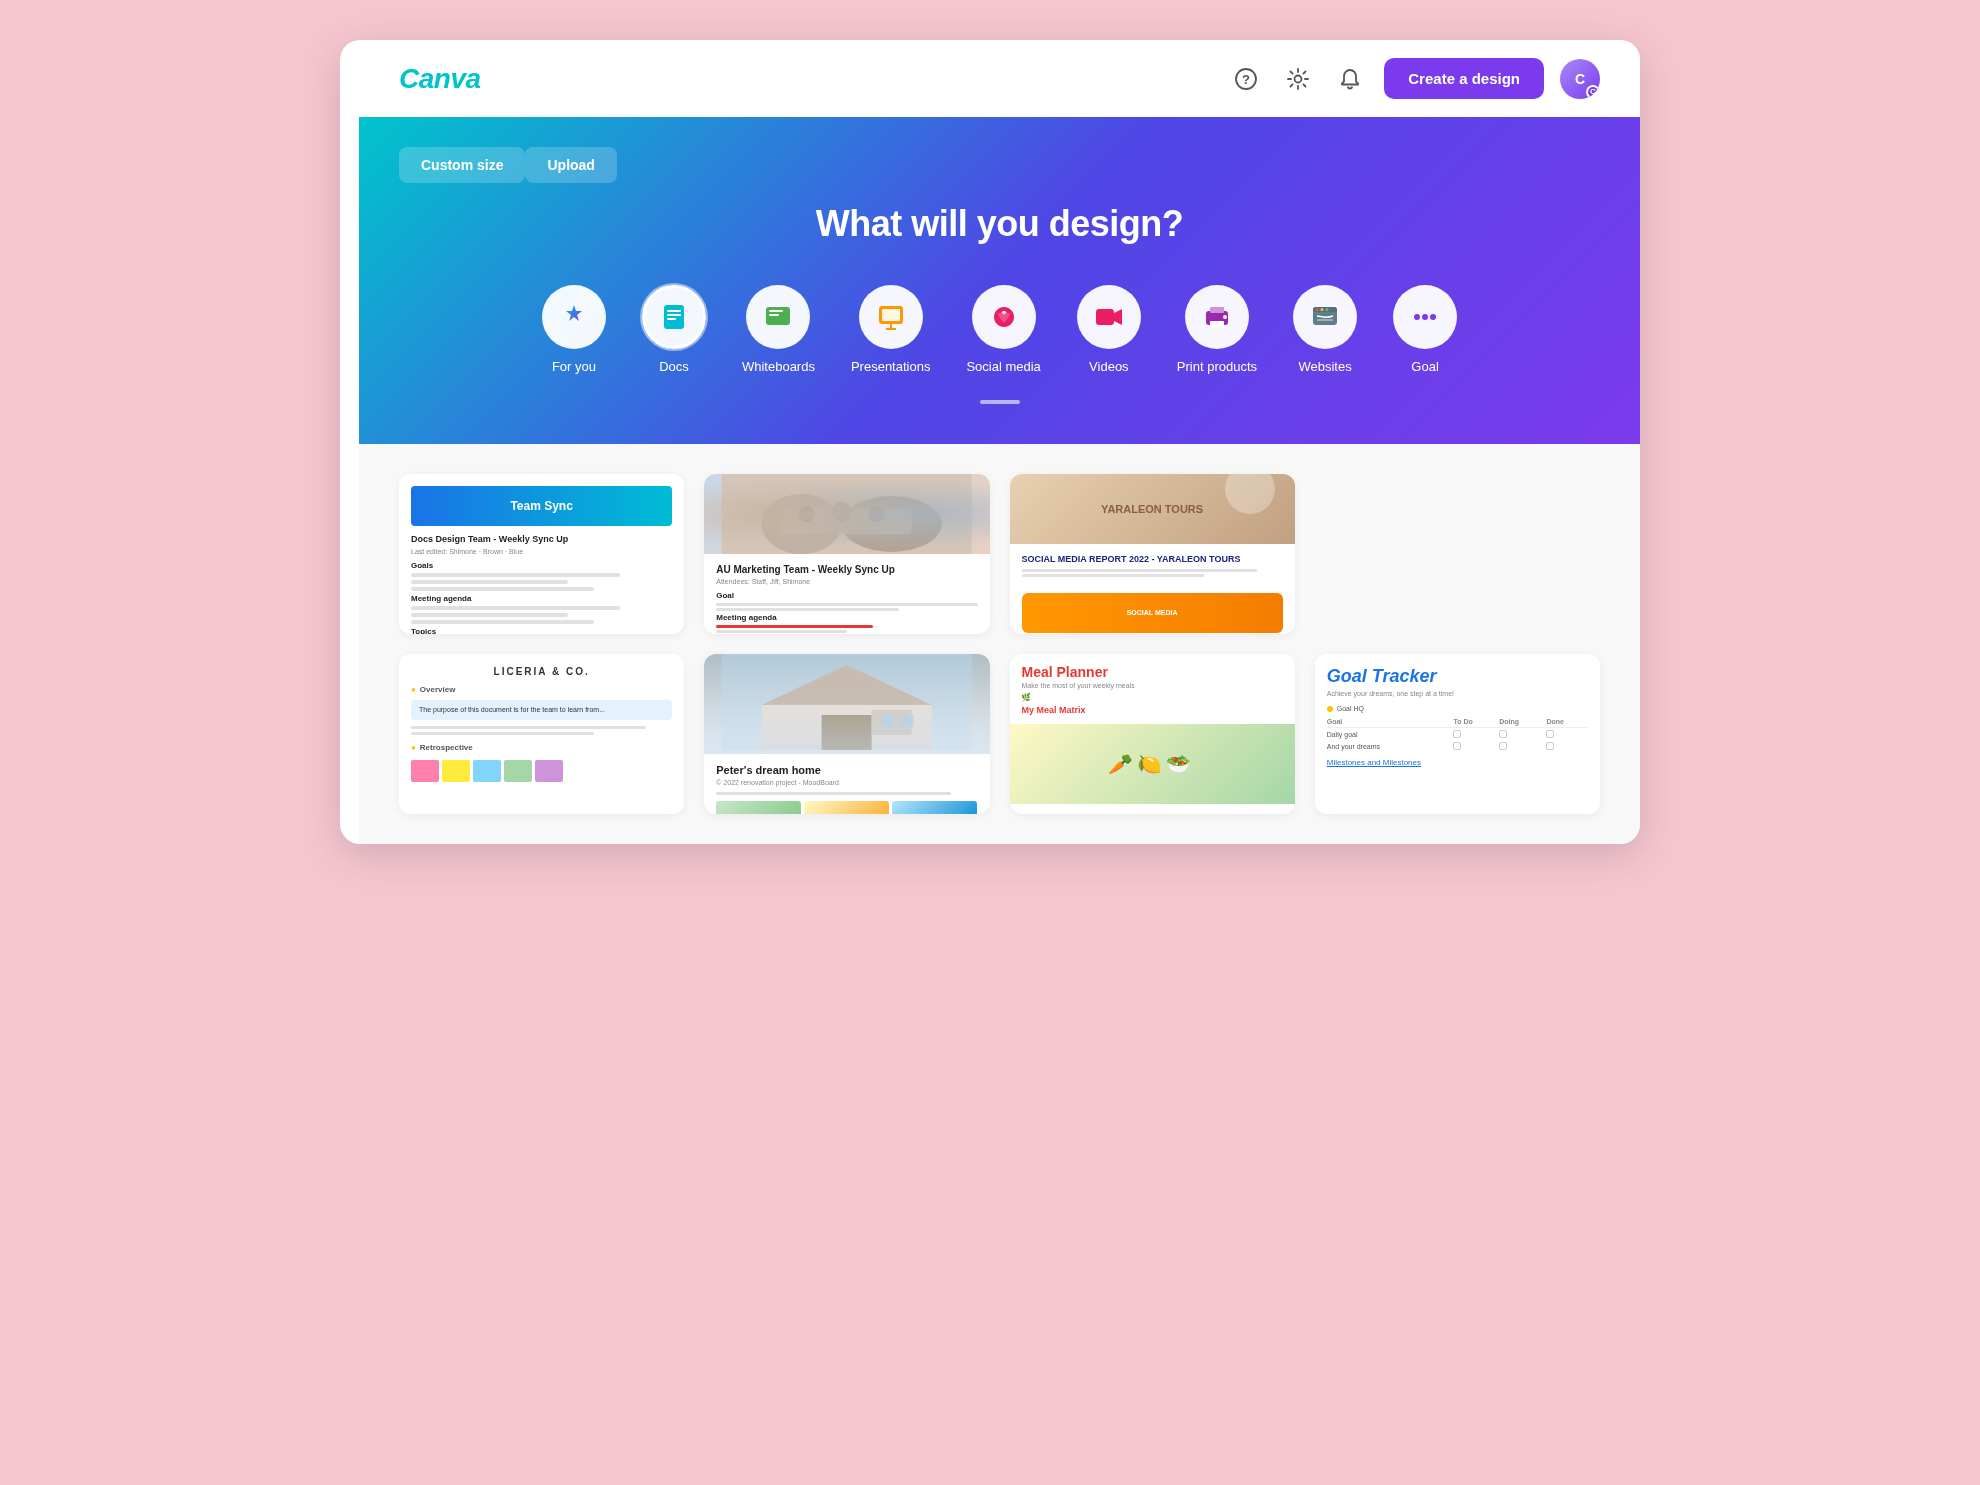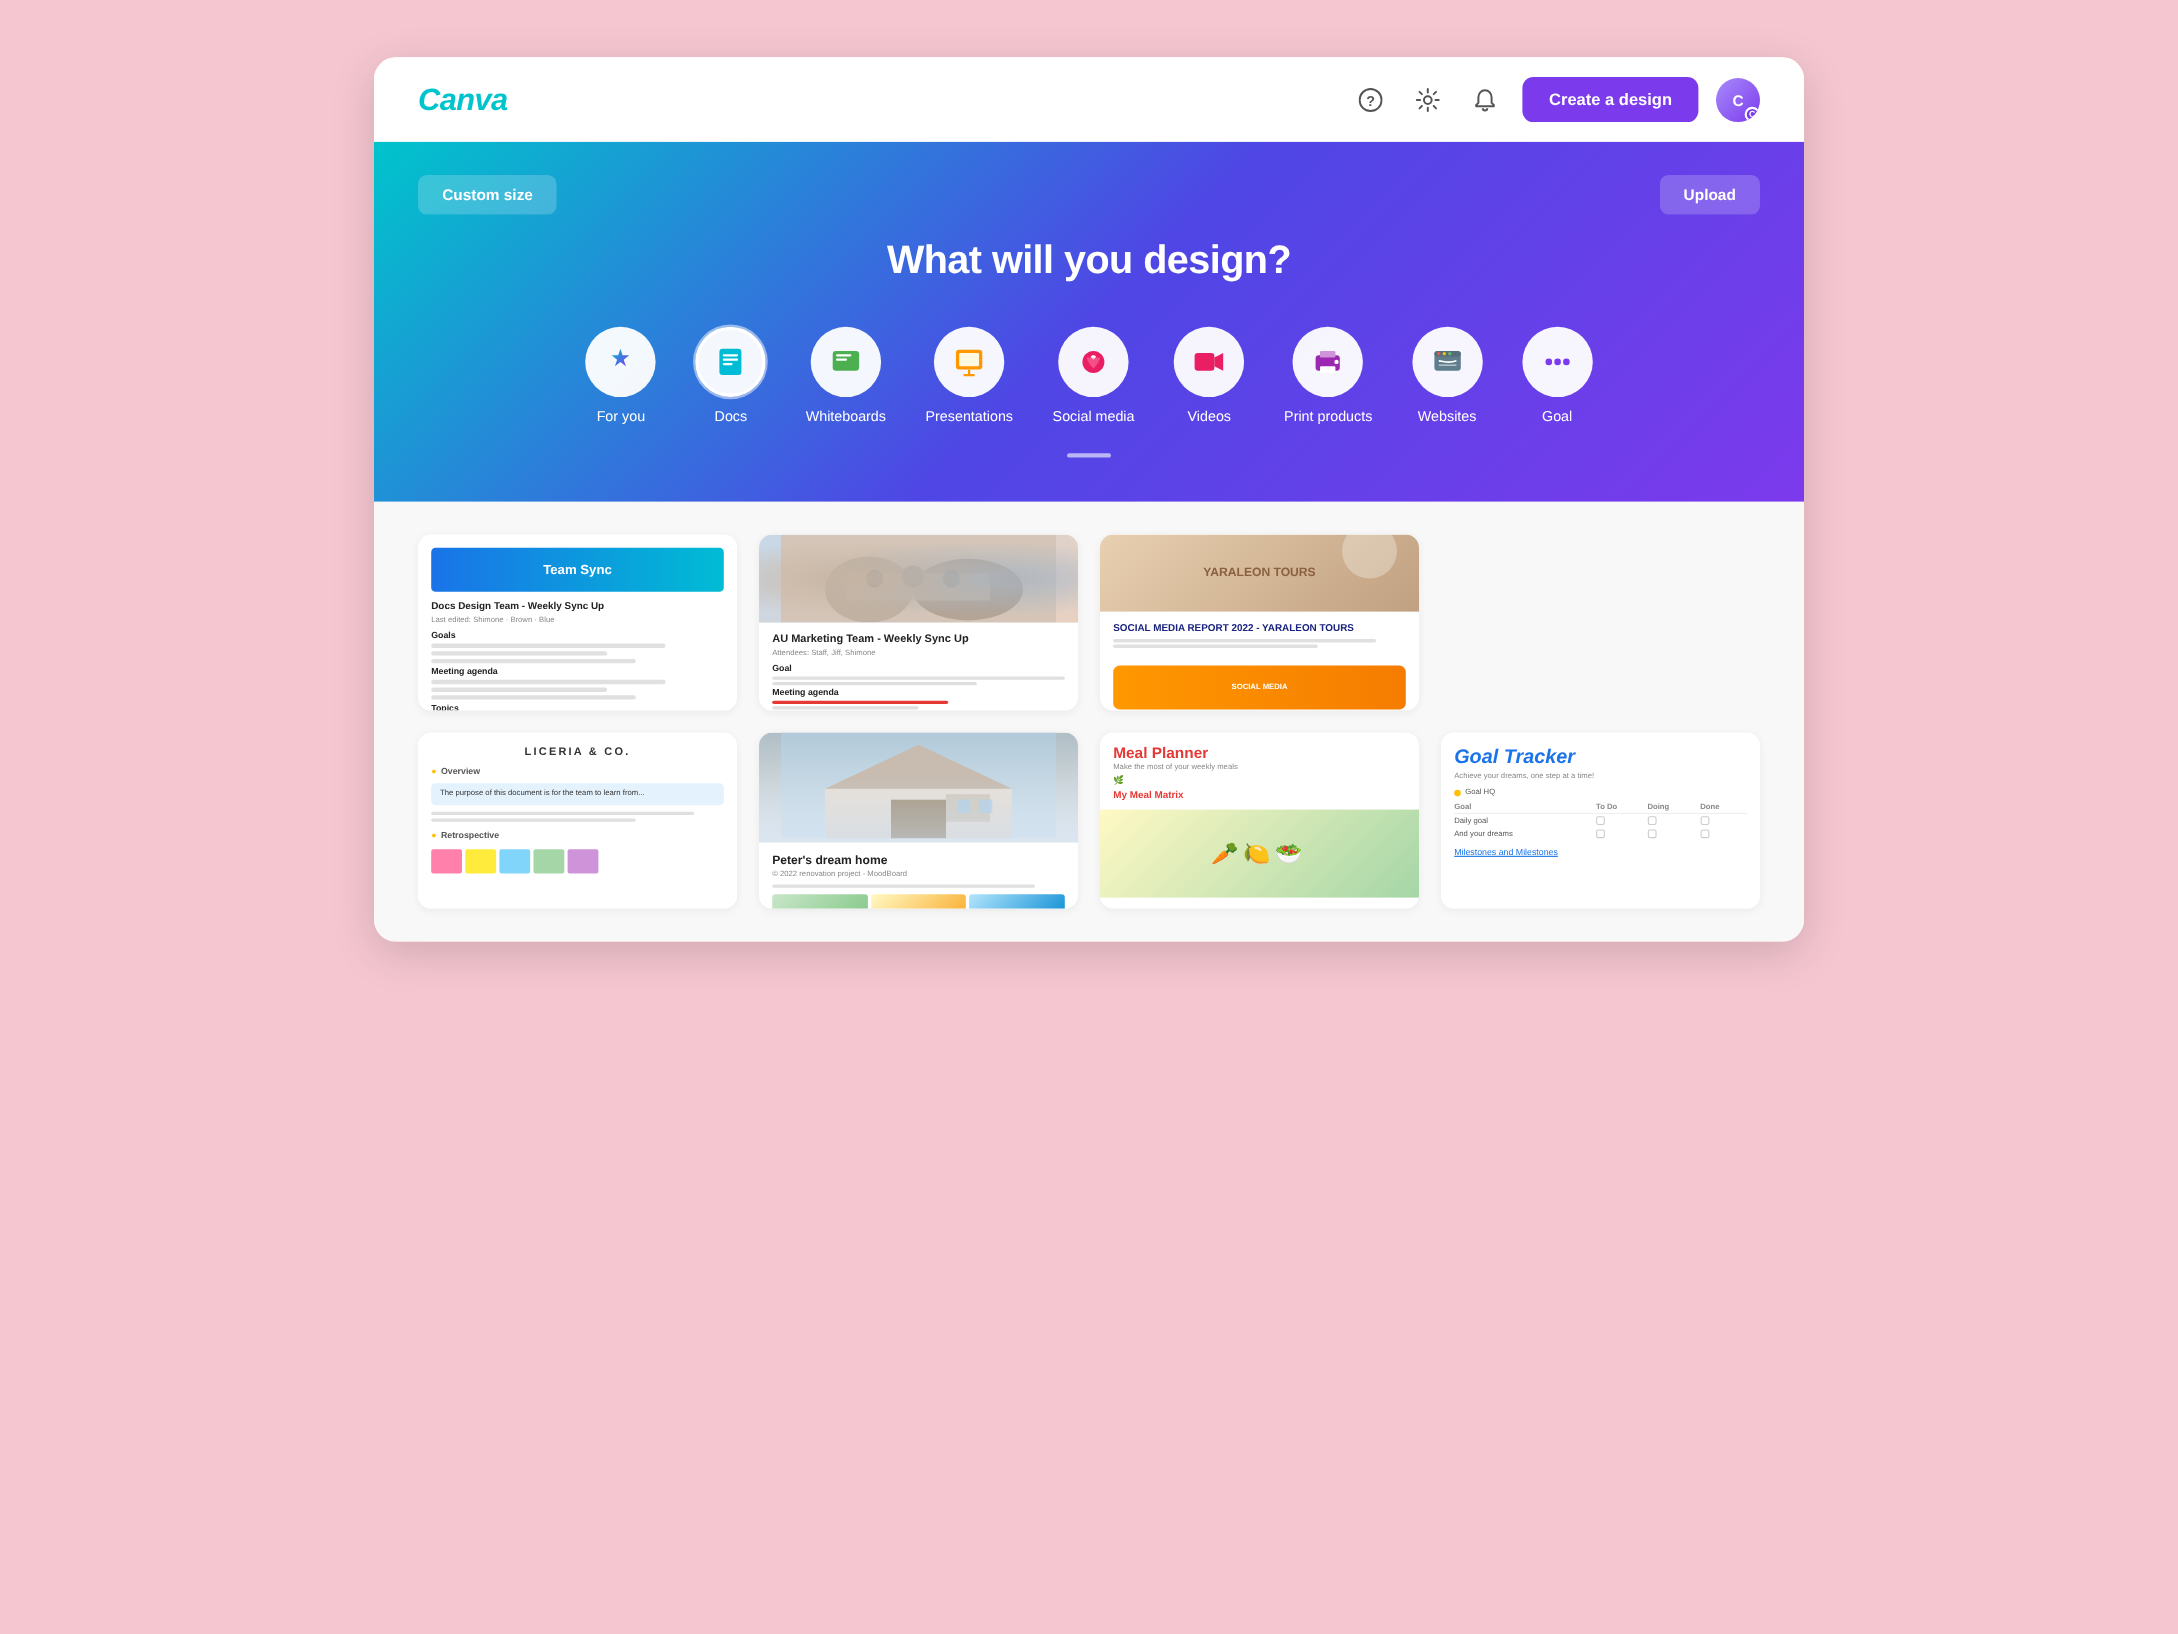--- a/index.html
+++ b/index.html
@@ -7,22 +7,23 @@
       background: #f5c6d0;
       font-family: -apple-system, BlinkMacSystemFont, 'Segoe UI', sans-serif;
       min-height: 100vh;
       padding: 40px;
     }
     .app-container {
       background: #fff;
       border-radius: 20px;
       overflow: hidden;
       max-width: 1300px;
-      margin: 12px auto;
+      margin: 0 auto;
       box-shadow: 0 10px 40px rgba(0,0,0,0.15);
+      padding-left: 19px;
     }
     
     .header {
       display: flex;
       align-items: center;
       justify-content: space-between;
       padding: 18px 40px;
       background: #fff;
     }
     .logo {
@@ -89,22 +90,21 @@
       color: #fff;
     }
     
     .hero {
       background: linear-gradient(135deg, #00c4cc 0%, #4f46e5 50%, #7c3aed 100%);
       padding: 30px 40px 40px;
       position: relative;
     }
     .hero-top-buttons {
       display: flex;
-      justify-content: space-between;
-      gap: 12px;
+      justify-content: flex-start;
       margin-bottom: 20px;
     }
     .hero-btn {
       background: rgba(255,255,255,0.2);
       color: #fff;
       border: none;
       padding: 10px 22px;
       border-radius: 8px;
       font-size: 14px;
       font-weight: 600;

